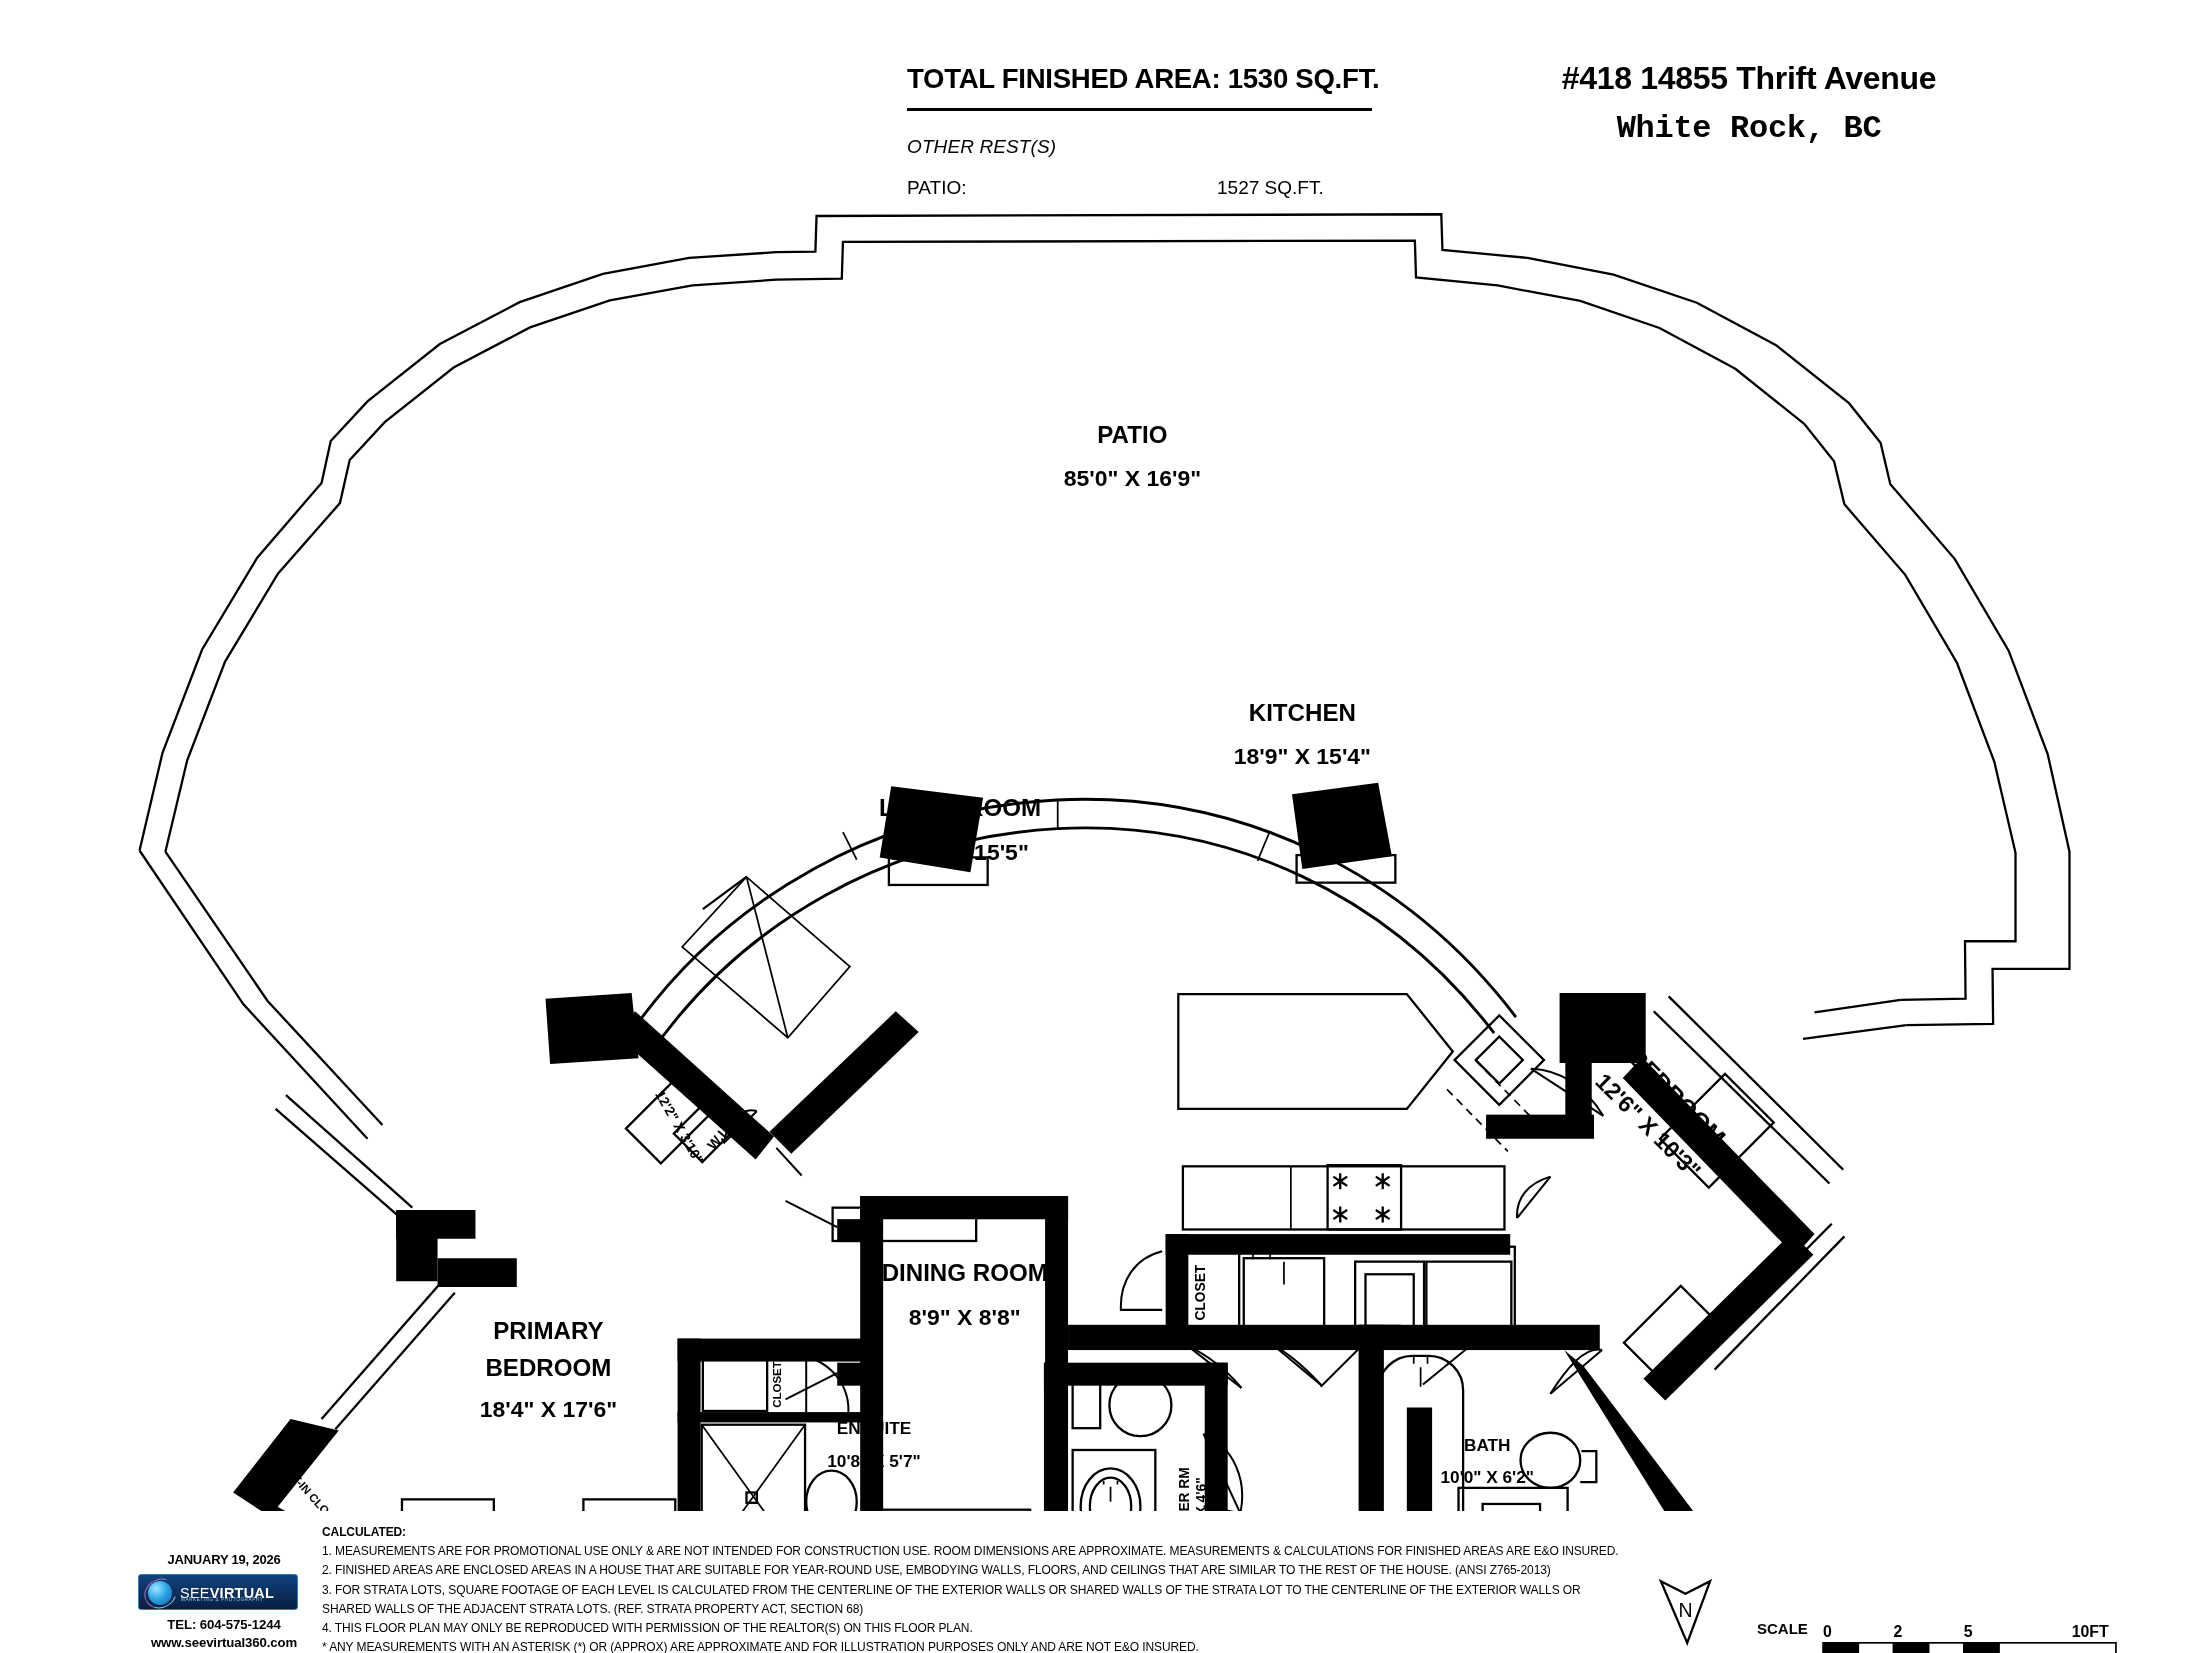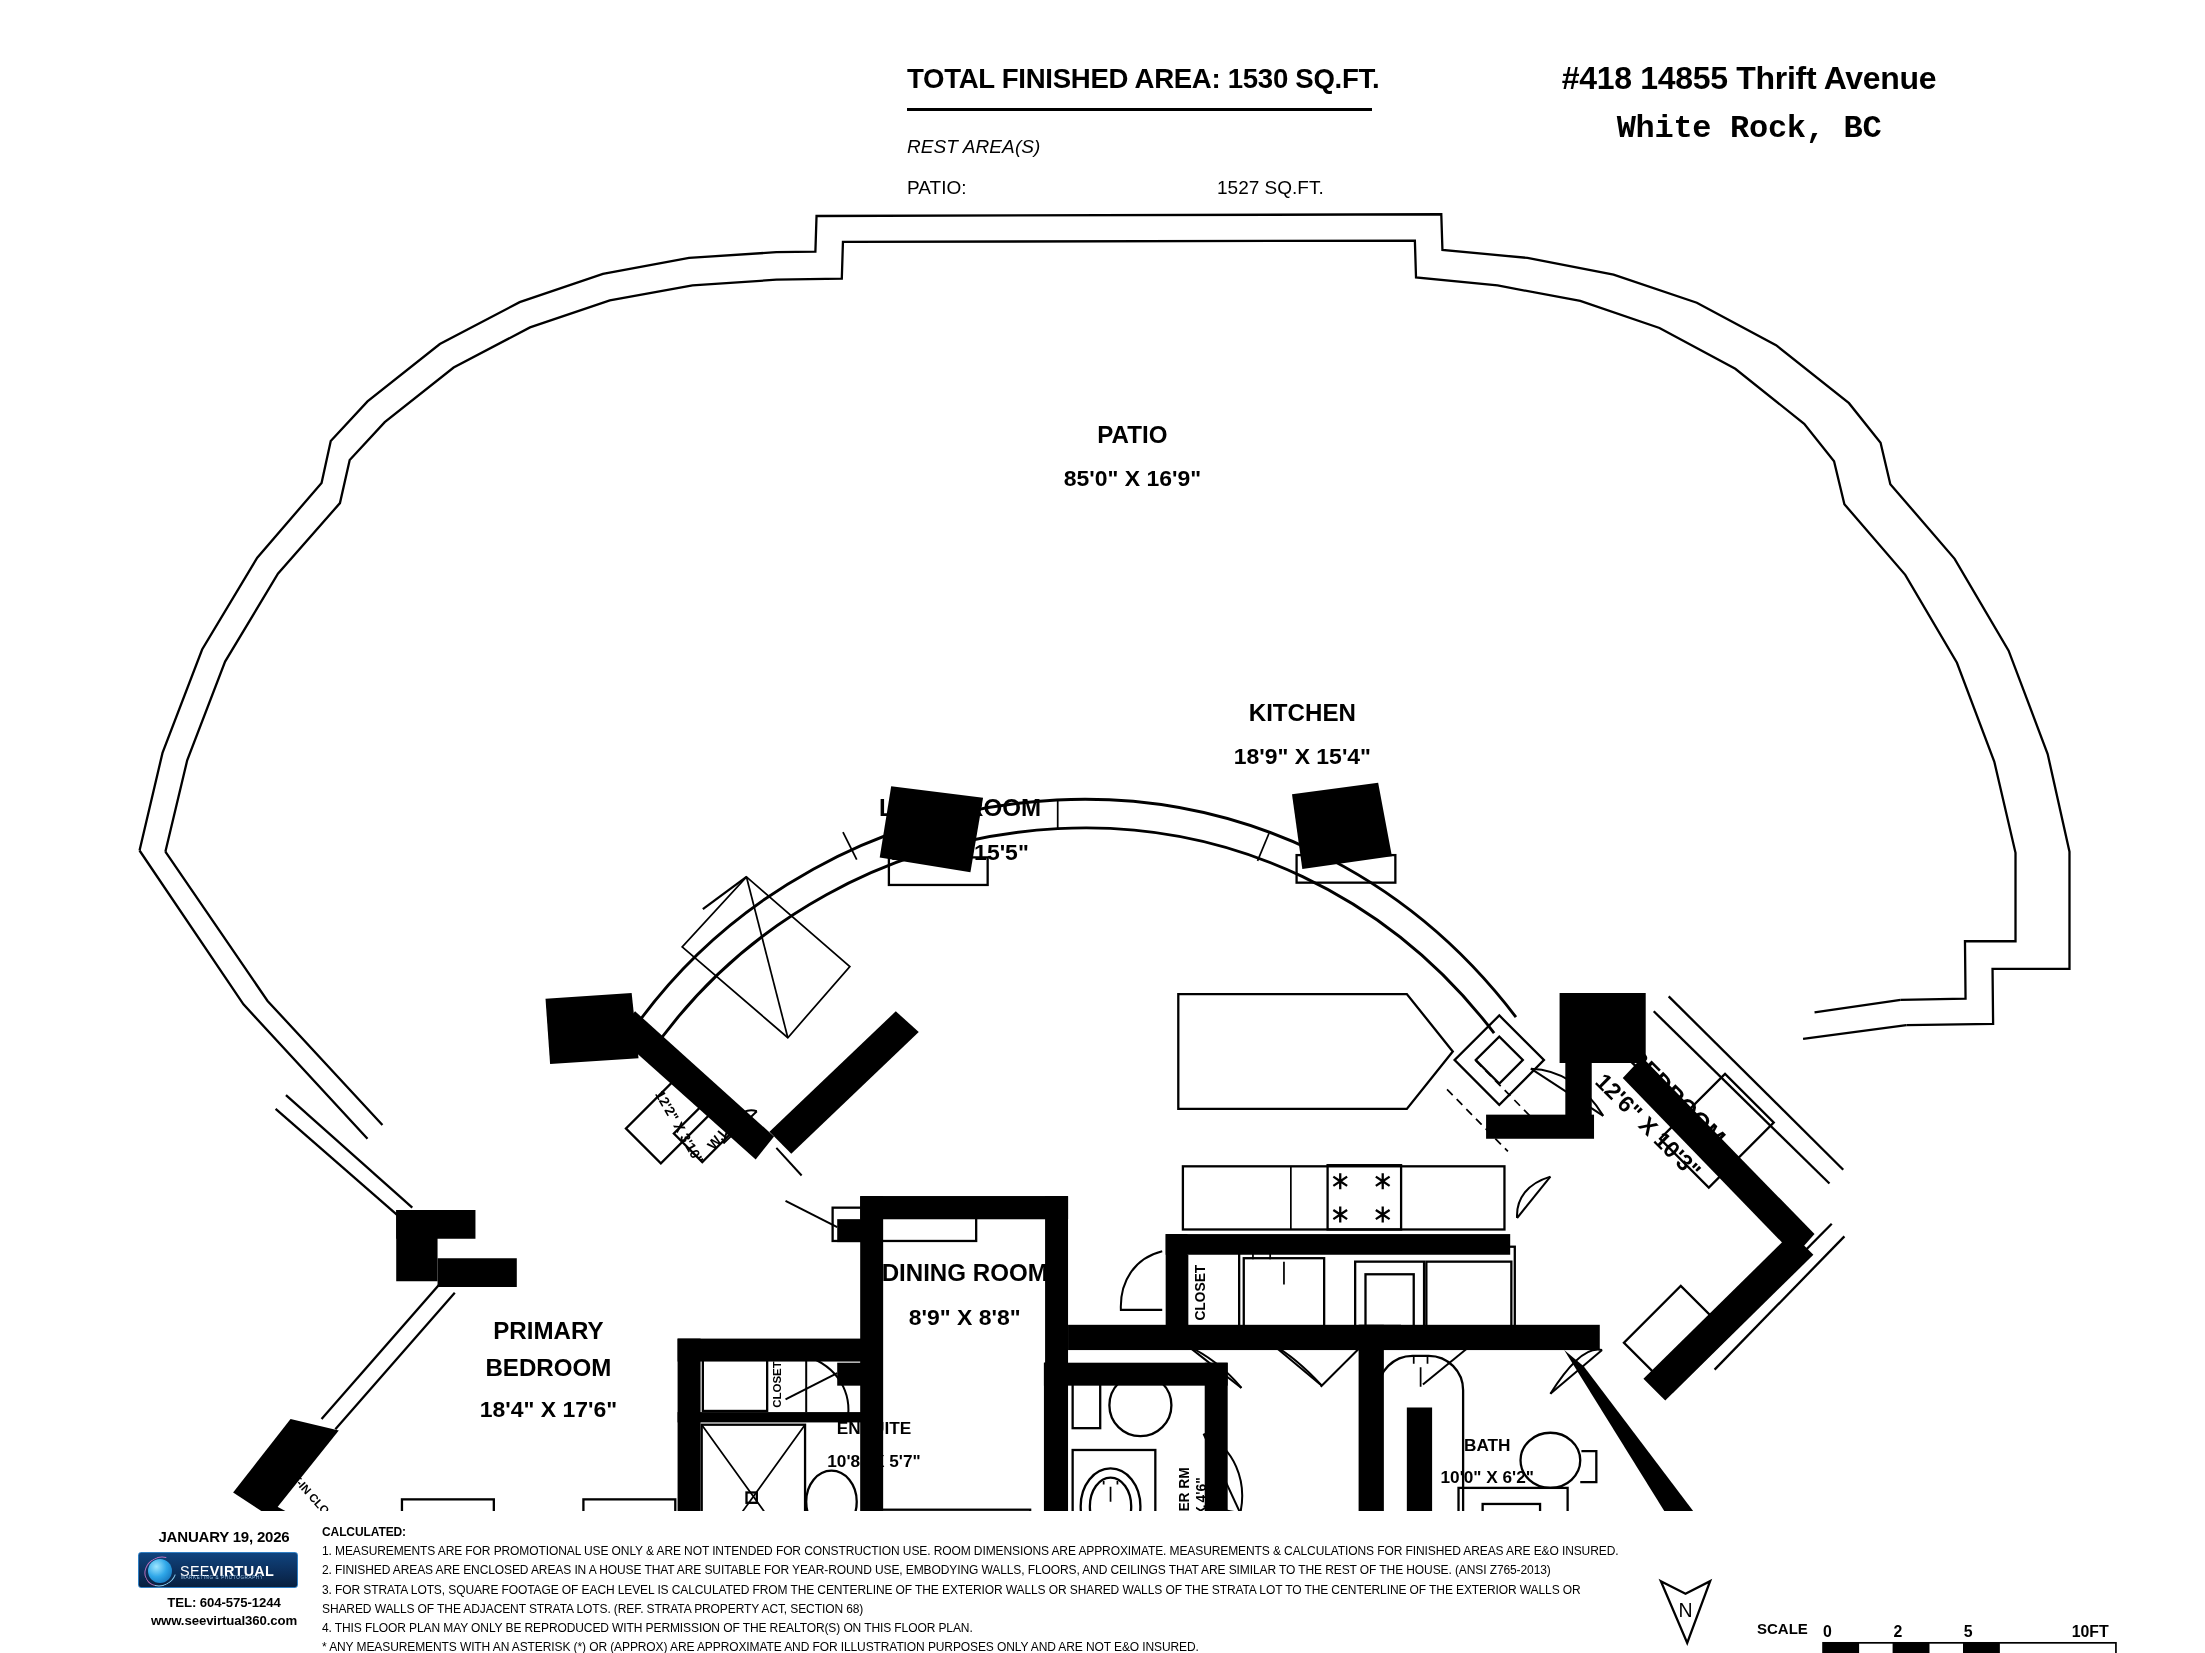--- a/index.html
+++ b/index.html
@@ -57,21 +57,21 @@
   .rlabel.n  { font-size:42px; }
   .rlabel.d  { font-size:40px; }
   .rlabel.sm { font-size:30px; }
   .rlabel.xs { font-size:24px; }
   .rlabel.xxs{ font-size:20px; }
 
   
   #footer { position:absolute; left:0; top:1510px; width:2205px; height:144px; }
 
   .foot-left { position:absolute; left:138px; top:18.4px; width:172px; text-align:center; }
-  .foot-date { font-size:15px; font-weight:bold; letter-spacing:-0.2px; white-space:nowrap;}
+  .foot-date { font-size:13px; font-weight:bold; letter-spacing:-0.2px; white-space:nowrap;margin-top:24px;}
   .logo-box {
     margin-top:6.9px; width:160px; height:36px; border-radius:2.9px;
     background:linear-gradient(180deg,#10447e 0%,#0c2f5c 55%,#08203f 100%);
     border:1.1px solid #2f7fc4;
     position:relative; overflow:hidden;
   }
   .logo-orb {
     position:absolute; left:9.2px; top:5.7px; width:24px; height:24px; border-radius:50%;
     background:radial-gradient(circle at 35% 32%, #9fe6ff 0%, #2fa7e8 45%, #0a5ea8 100%);
   }
@@ -107,21 +107,21 @@
 </head>
 <body>
 
 <div id="page">
 
   <div id="header-area">
 
     <div class="area-block">
       <div class="area-total">TOTAL FINISHED AREA:  1530 SQ.FT.</div>
       <div class="area-rule"></div>
-      <div class="area-other">REST AREA(S)</div>
+      <div class="area-other">OTHER REST(S)</div>
       <div class="area-row">
         <span class="lbl">PATIO:</span>
         <span class="val">1527  SQ.FT.</span>
       </div>
     </div>
 
     <div class="addr-block">
       <div class="addr-line1">#418 14855 Thrift Avenue</div>
       <div class="addr-line2">White Rock, BC</div>
     </div>

